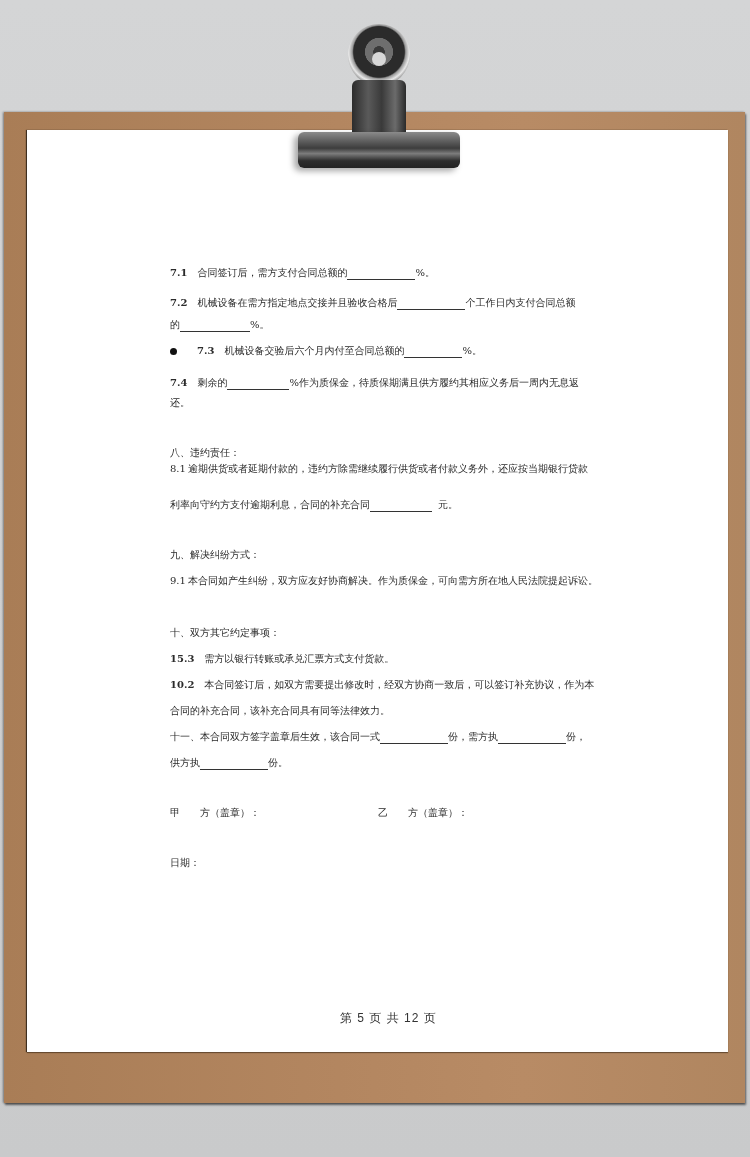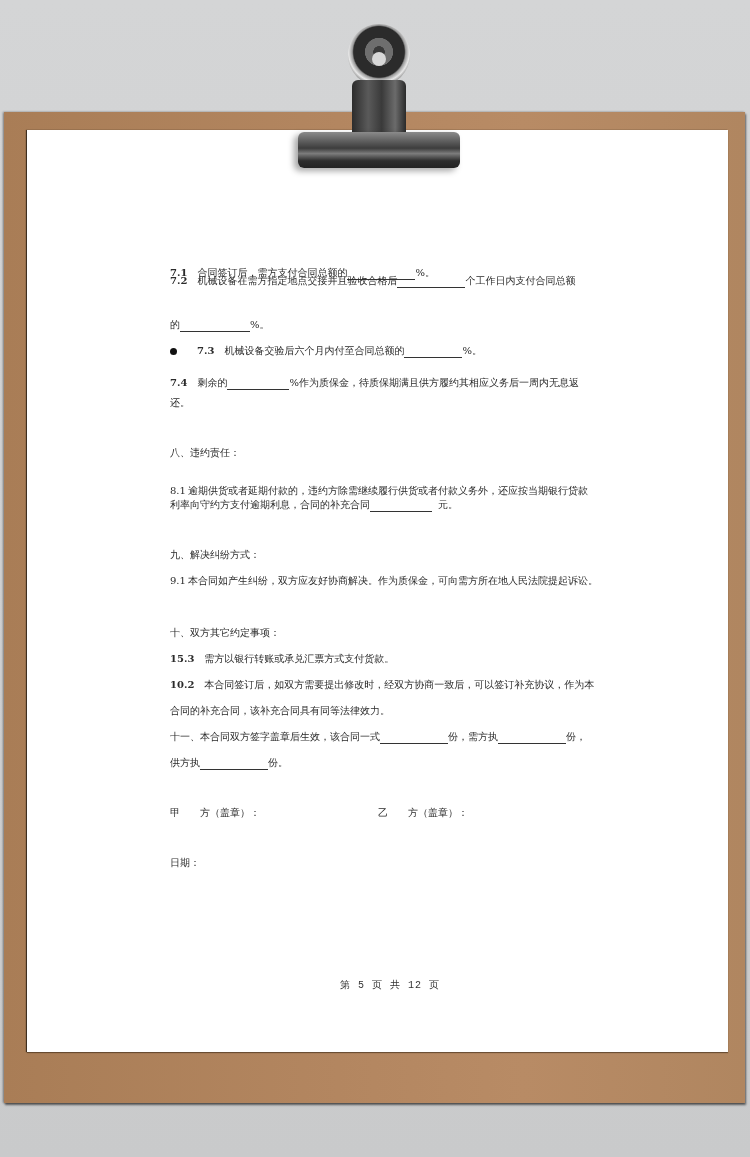--- a/index.html
+++ b/index.html
@@ -20,60 +20,60 @@
            border-radius: 6px 6px 0 0; }
   .clip .bar { position:absolute; left:8px; top:108px; width:162px; height:36px; border-radius:6px;
            background: linear-gradient(180deg,#8b8b8b 0%,#5f5f5f 25%,#3d3d3d 45%,#7c7c7c 60%,#2d2d2d 80%,#222 100%);
            box-shadow: -4px 3px 6px rgba(0,0,0,0.35); }
   .doc { position:absolute; left:170px; top:262px; width:412px; font-size:10px; color:#2b2b2b; }
   .line { position:absolute; left:0; white-space:nowrap; }
   .bold { font-weight:normal; }
   .num { font-weight:bold; margin-right:10px; }
   .blank { display:inline-block; border-bottom:1px solid #333; vertical-align:bottom; height:9px; }
   .bullet { display:inline-block; width:7px; height:7px; border-radius:50%; background:#111; margin-right:20px; vertical-align:middle; }
-  .footer { position:absolute; left:340px; top:978px; font-size:10px; color:#333; font-family:Liberation Mono, monospace; letter-spacing:1px; }
+  .footer { position:absolute; left:340px; top:1010px; font-size:12px; color:#333; font-family:Liberation Sans, sans-serif; letter-spacing:1px; }
 </style>
 </head>
 <body>
 
 <div class="board"></div>
 <div class="paper"></div>
 <div class="clip">
   <div class="ring"></div>
   <div class="hole"></div>
   <div class="neck"></div>
   <div class="bar"></div>
 </div>
 
 <div class="doc">
 
   <div class="line" style="top:4px">
     <span class="num">7.1</span><span>合同签订后，需方支付合同总额的</span><span class="blank" style="width:68px"></span><span>%。</span>
   </div>
 
-  <div class="line" style="top:12px">
+  <div class="line" style="top:34px">
     <span class="num">7.2</span><span>机械设备在需方指定地点交接并且验收合格后</span><span class="blank" style="width:68px"></span><span>个工作日内支付合同总额</span>
   </div>
   <div class="line" style="top:56px">
     <span>的</span><span class="blank" style="width:70px"></span><span>%。</span>
   </div>
 
   <div class="line" style="top:82px">
     <span class="bullet"></span><span class="num">7.3</span><span>机械设备交验后六个月内付至合同总额的</span><span class="blank" style="width:58px"></span><span>%。</span>
   </div>
 
   <div class="line" style="top:114px">
     <span class="num">7.4</span><span>剩余的</span><span class="blank" style="width:62px"></span><span>%作为质保金，待质保期满且供方履约其相应义务后一周内无息返</span>
   </div>
   <div class="line" style="top:134px">
     <span>还。</span>
   </div>
 
   <div class="line bold" style="top:184px">八、违约责任：</div>
-  <div class="line" style="top:222px">
+  <div class="line" style="top:200px">
     <span class="bold" style="margin-right:2px">8.1</span><span>逾期供货或者延期付款的，违约方除需继续履行供货或者付款义务外，还应按当期银行贷款</span>
   </div>
   <div class="line" style="top:236px">
     <span>利率向守约方支付逾期利息，合同的补充合同</span><span class="blank" style="width:62px"></span><span style="margin-left:6px">元。</span>
   </div>
 
   <div class="line bold" style="top:286px">九、解决纠纷方式：</div>
   <div class="line" style="top:312px">
     <span class="bold" style="margin-right:2px">9.1</span><span>本合同如产生纠纷，双方应友好协商解决。作为质保金，可向需方所在地人民法院提起诉讼。</span>
   </div>

